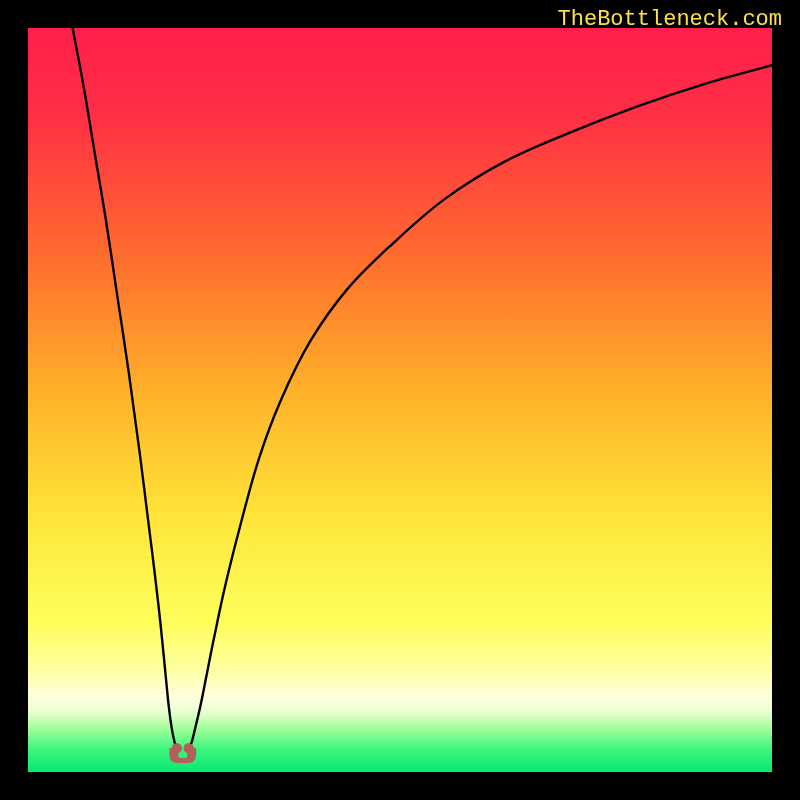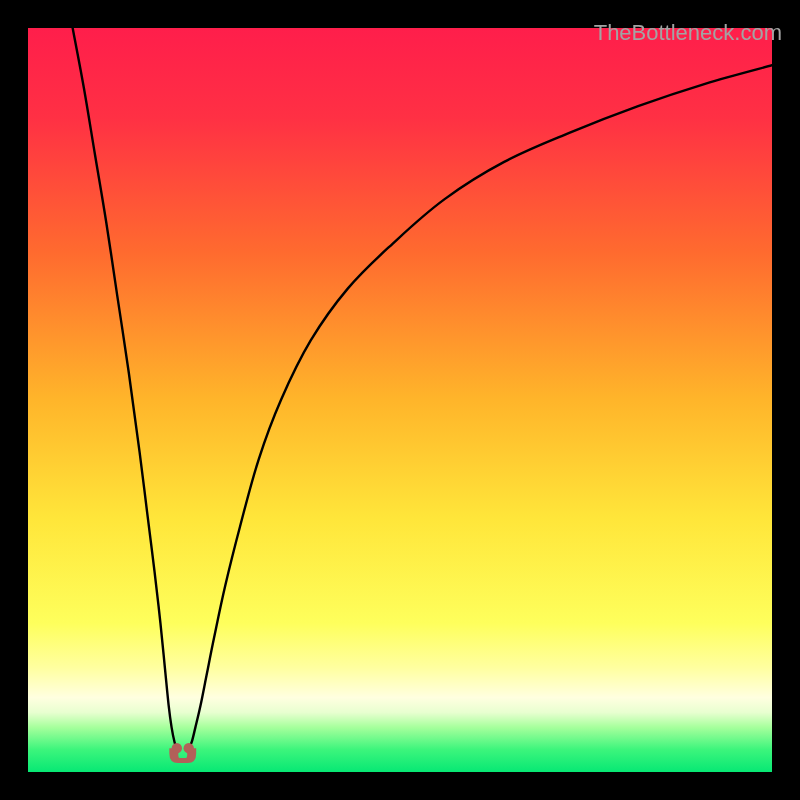--- a/index.html
+++ b/index.html
@@ -28,26 +28,27 @@
   .gradient {
     position: absolute;
     left: 0; top: 0; right: 0; bottom: 0;
   }
   .curve-layer {
     position: absolute;
     left: 0; top: 0; right: 0; bottom: 0;
   }
   .watermark {
     position: absolute;
-    top: 20px;
+    top: 7px;
     right: 18px;
-    color: #a3a3a3;
+    color: #fde047;
     font-size: 22px;
     font-weight: 400;
     user-select: none;
+    font-family: Liberation Mono, monospace;
   }
 </style>
 </head>
 <body>
 
 <div class="frame">
   <div class="plot-area">
     <svg class="gradient" viewBox="0 0 744 744" preserveAspectRatio="none">
       <defs>
         <linearGradient id="bg" x1="0" y1="0" x2="0" y2="1">

